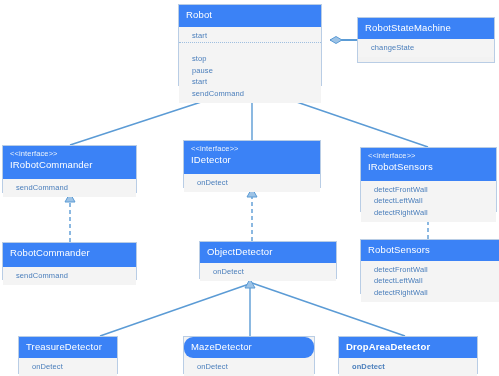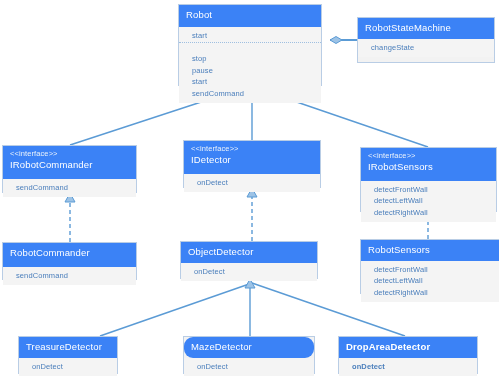--- a/index.html
+++ b/index.html
@@ -175,21 +175,21 @@
 
   <div class="uml-class" style="left:2px; top:242px; width:135px; height:38px;">
     <div class="uml-header" style="height:24px;">
       <span class="uml-name">RobotCommander</span>
     </div>
     <div class="uml-members">
       <div class="uml-member">sendCommand</div>
     </div>
   </div>
 
-  <div class="uml-class" style="left:180px; top:241px; width:138px; height:38px;">
+  <div class="uml-class" style="left:199px; top:241px; width:138px; height:38px;">
     <div class="uml-header" style="height:21px;">
       <span class="uml-name">ObjectDetector</span>
     </div>
     <div class="uml-members">
       <div class="uml-member">onDetect</div>
     </div>
   </div>
 
   <div class="uml-class" style="left:360px; top:239px; width:144px; height:55px;">
     <div class="uml-header" style="height:21px;">

